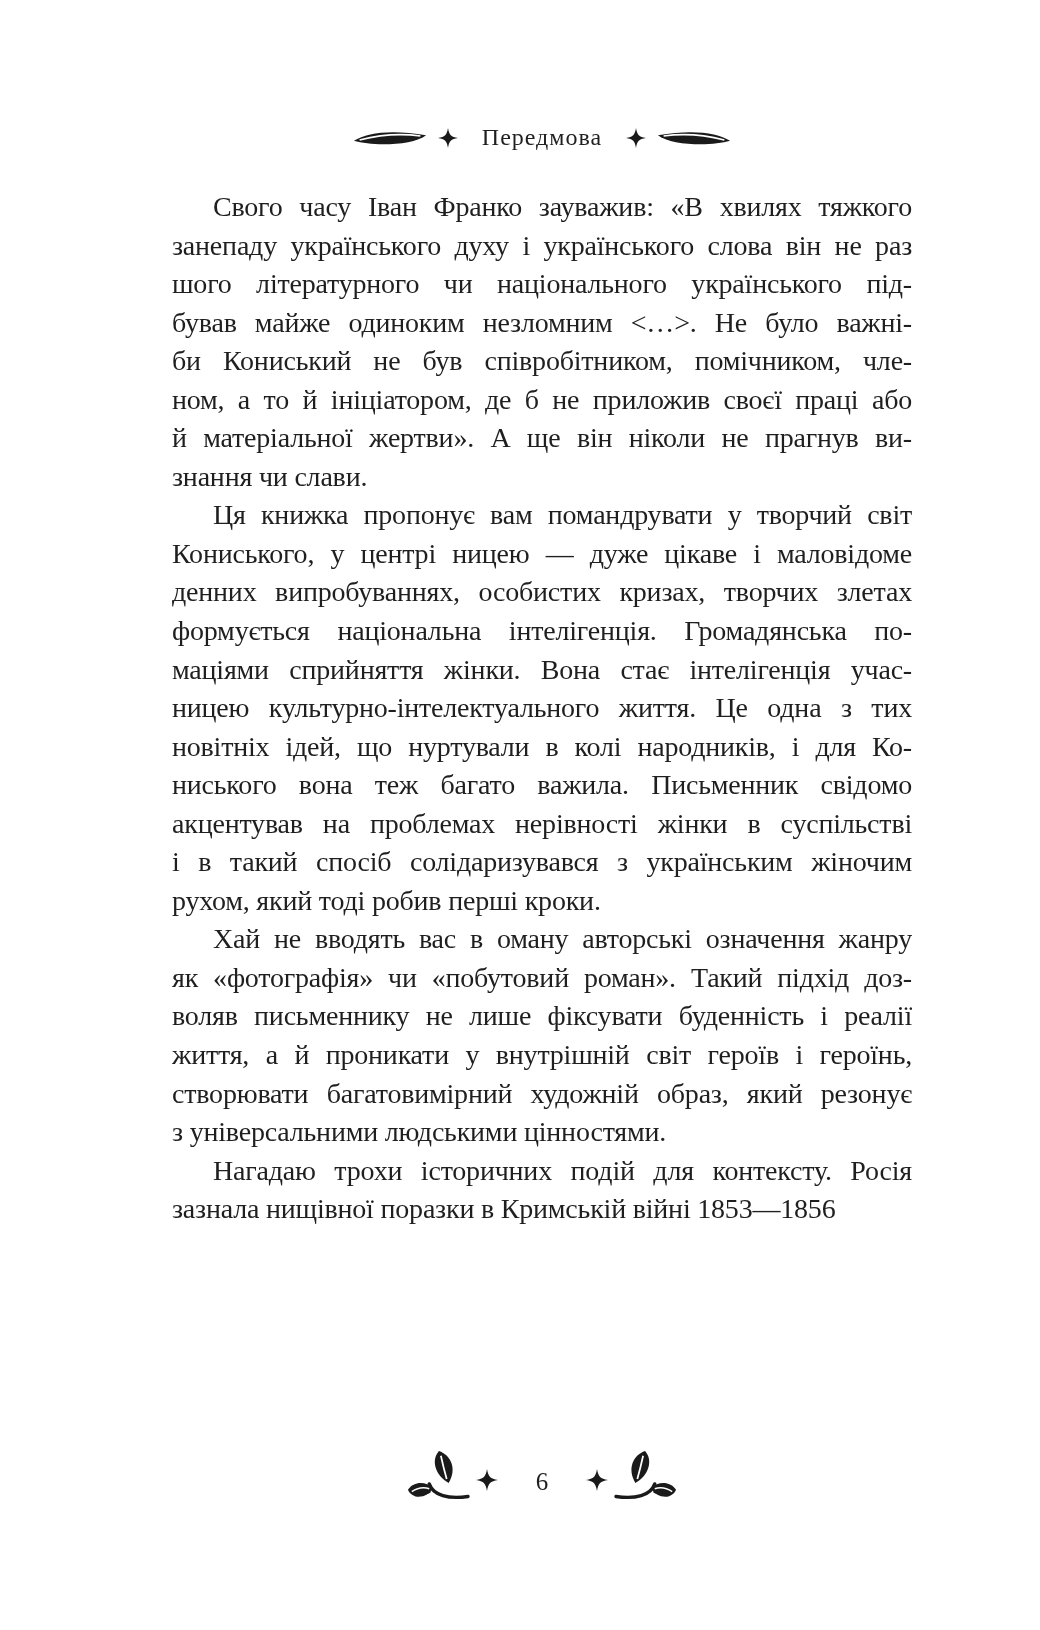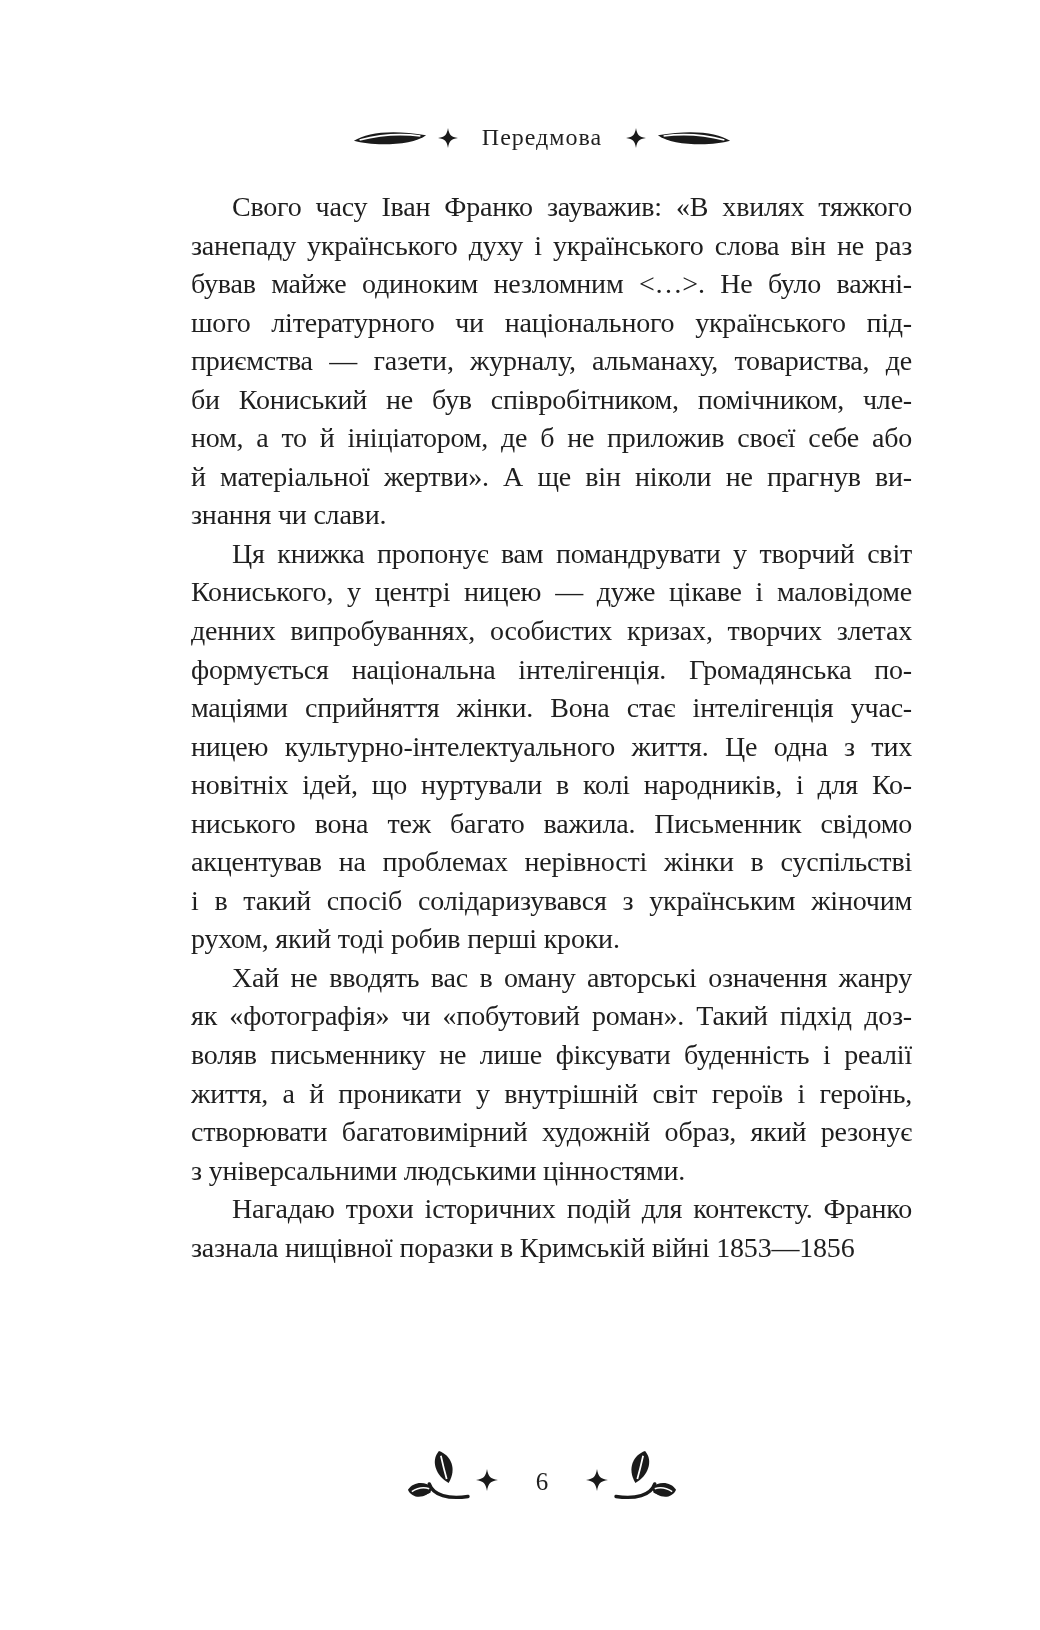--- a/index.html
+++ b/index.html
@@ -42,21 +42,20 @@
     width: 740px;
     font-size: 28px;
     line-height: 38.55px;
     letter-spacing: -0.2px;
   }
   .line {
     text-align: justify;
     text-align-last: justify;
     height: 38.55px;
     overflow: hidden;
-    margin-left: 19px;
   }
   .line.first { text-indent: 41px; }
   .line.last { text-align-last: auto; }
 
   
   .page-footer {
     position: absolute;
     top: 1449px;
     left: 172px;
     width: 740px;
@@ -100,25 +99,24 @@
         <path d="M2,14 C16,5 42,2 78,8 C64,19 22,20 2,14 Z" fill="#1a1a1a"></path>
         <path d="M8,13 C28,8 52,6 72,9" fill="none" stroke="#ffffff" stroke-width="1.6"></path>
       </svg>
     </span>
   </header>
 
   <main class="body-text">
     <div class="para">
         <div class="line first">Свого часу Іван Франко зауважив: «В хвилях тяжкого</div>
         <div class="line">занепаду українського духу і українського слова він не раз</div>
+        <div class="line">шого літературного чи національного українського під-</div>
         <div class="line">бував майже одиноким незломним &lt;…&gt;. Не було важні-</div>
-        <div class="line">шого літературного чи національного українського під-</div>
-        <div class="line">приємства — газети, журналу, альманаху, товариства, де</div>
         <div class="line">би Кониський не був співробітником, помічником, чле-</div>
-        <div class="line">ном, а то й ініціатором, де б не приложив своєї себе або</div>
+        <div class="line">ном, а то й ініціатором, де б не приложив своєї праці або</div>
         <div class="line">й матеріальної жертви». А ще він ніколи не прагнув ви-</div>
         <div class="line last">знання чи слави.</div>
       </div>
     <div class="para">
         <div class="line first">Ця книжка пропонує вам помандрувати у творчий світ</div>
         <div class="line">Кониського, у центрі ницею — дуже цікаве і маловідоме</div>
         <div class="line">денних випробуваннях, особистих кризах, творчих злетах</div>
         <div class="line">формується національна інтелігенція. Громадянська по-</div>
         <div class="line">маціями сприйняття жінки. Вона стає інтелігенція учас-</div>
         <div class="line">ницею культурно-інтелектуального життя. Це одна з тих</div>
@@ -130,21 +128,21 @@
       </div>
     <div class="para">
         <div class="line first">Хай не вводять вас в оману авторські означення жанру</div>
         <div class="line">як «фотографія» чи «побутовий роман». Такий підхід доз-</div>
         <div class="line">воляв письменнику не лише фіксувати буденність і реалії</div>
         <div class="line">життя, а й проникати у внутрішній світ героїв і героїнь,</div>
         <div class="line">створювати багатовимірний художній образ, який резонує</div>
         <div class="line last">з універсальними людськими цінностями.</div>
       </div>
     <div class="para">
-        <div class="line first">Нагадаю трохи історичних подій для контексту. Франко</div>
+        <div class="line first">Нагадаю трохи історичних подій для контексту. Росія</div>
         <div class="line last">зазнала нищівної поразки в Кримській війні 1853—1856</div>
       </div>
   </main>
 
   <footer class="page-footer">
     <span class="orn sprig">
       <svg width="66" height="62" viewBox="0 0 68 64" aria-hidden="true">
         <path d="M26,36 C30,48 46,52 66,49" fill="none" stroke="#1a1a1a" stroke-width="3.5" stroke-linecap="round"></path>
         <path d="M26,44 C20,47 14,47 9,44" fill="none" stroke="#1a1a1a" stroke-width="3" stroke-linecap="round"></path>
         <path d="M36,2 C48,6 55,20 46,35 C33,28 27,12 36,2 Z" fill="#1a1a1a"></path>

